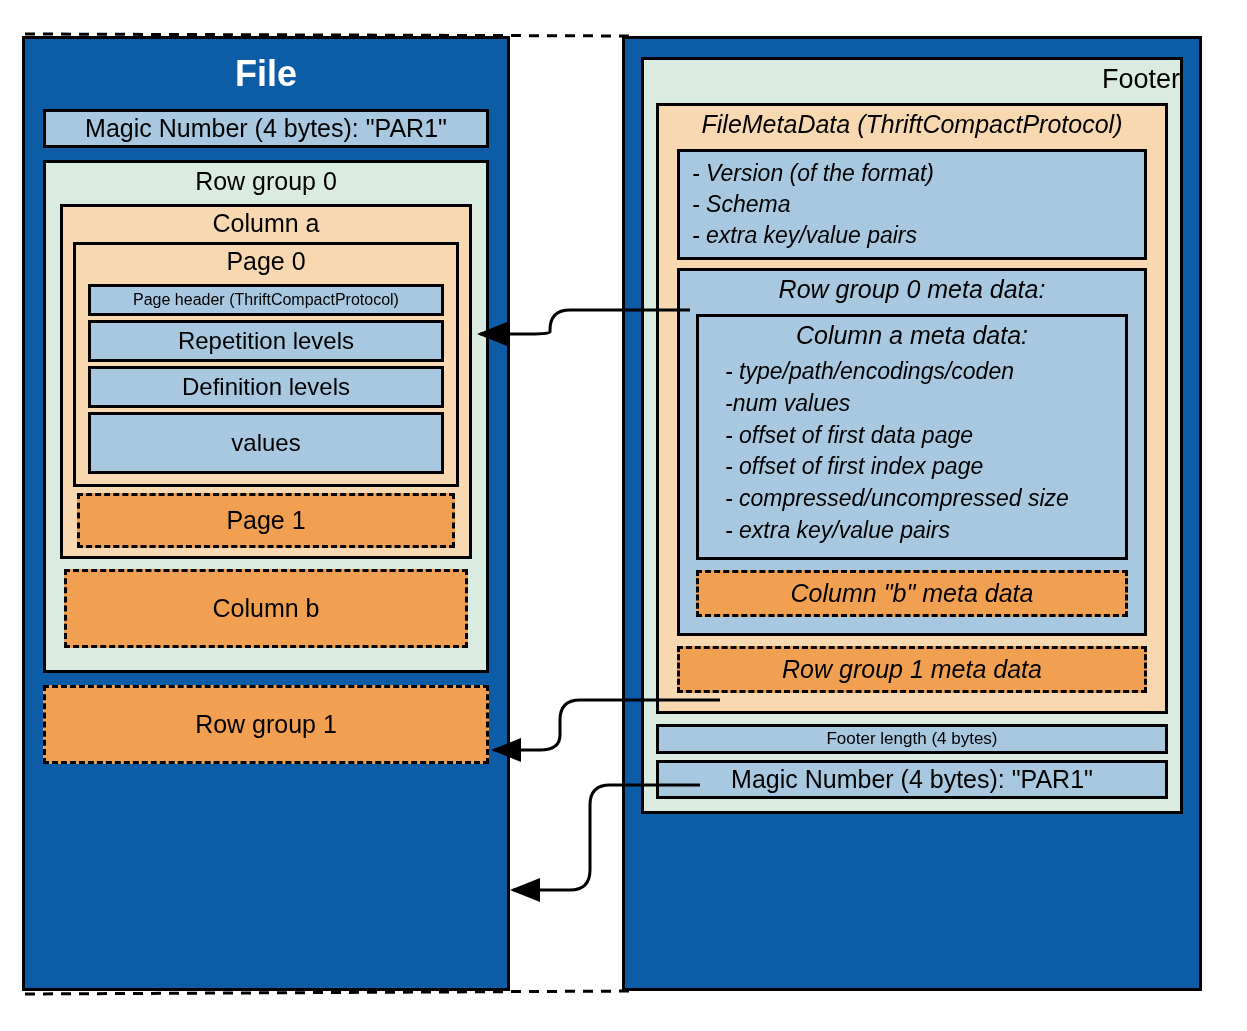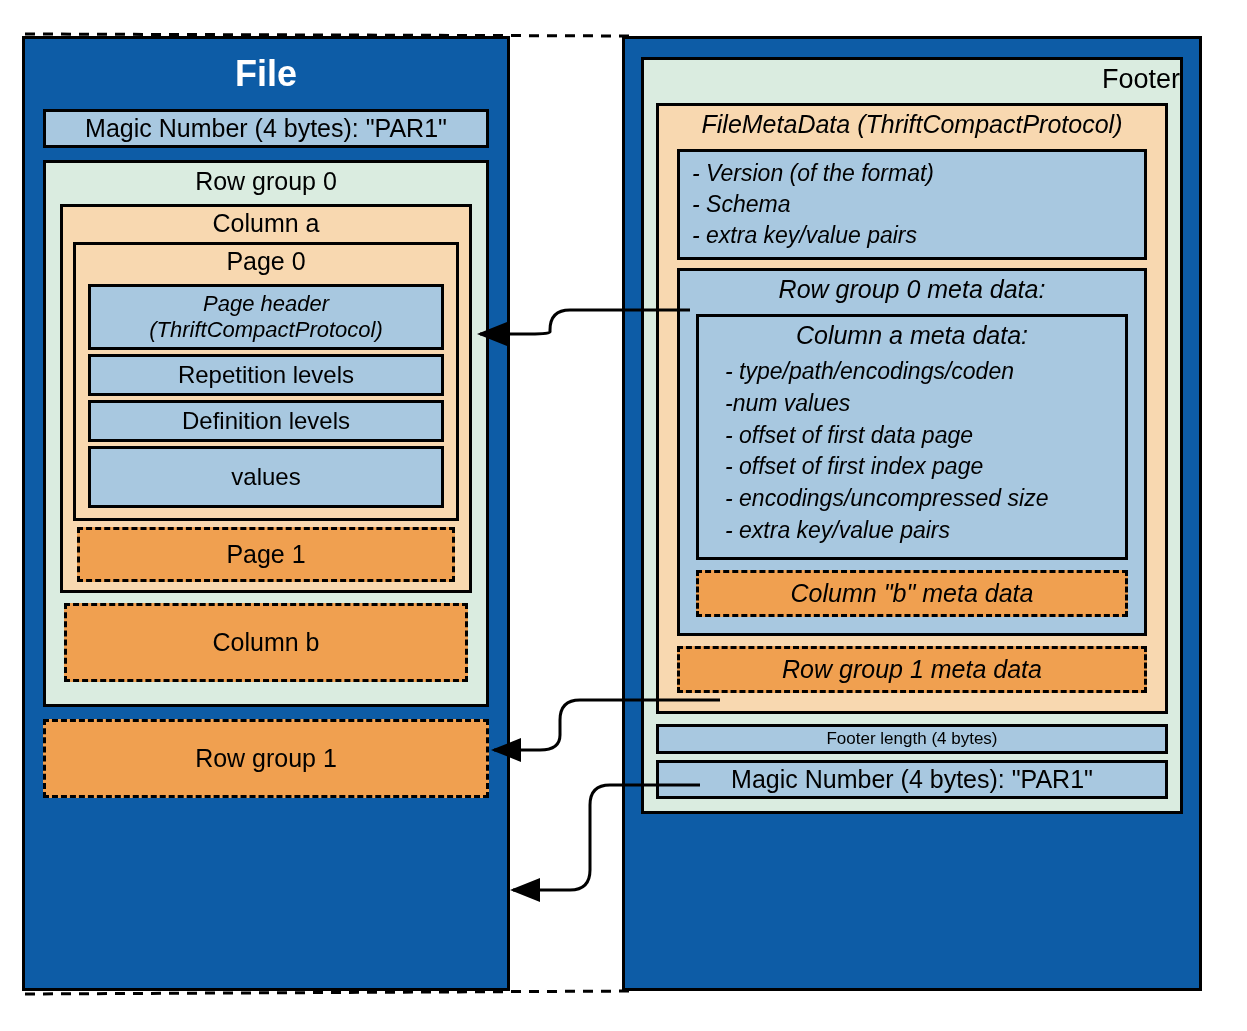--- a/index.html
+++ b/index.html
@@ -27,21 +27,21 @@
 }
 .column-a-title { text-align: center; font-size: 25px; padding: 2px 0; }
 .page0 {
   margin: 2px 10px 6px; background: #f8d8b0; border: 3px solid #000; padding-bottom: 10px;
 }
 .page0-title { text-align: center; font-size: 25px; padding: 2px 0 4px; }
 .page-row {
   margin: 4px 12px 0; background: #a8c8e0; border: 3px solid #000;
   text-align: center; font-size: 24px;
 }
-.ph { padding: 4px 0; font-size: 22px; font-style: italic; }
+.ph { padding: 4px 0; font-size: 16px; }
 .rep, .def { padding: 4px 0; }
 .vals { padding: 14px 0; }
 .page1 {
   margin: 6px 14px 4px; background: #f0a050; border: 3px dashed #000;
   text-align: center; font-size: 25px; padding: 10px 0;
 }
 .column-b {
   margin: 10px 18px 8px; background: #f0a050; border: 3px dashed #000;
   text-align: center; font-size: 25px; padding: 22px 0;
 }
@@ -152,21 +152,21 @@
         <div class="rg-meta">
           <div class="rg-meta-title">Row group 0 meta data:</div>
 
           <div class="col-meta">
             <div class="col-meta-title">Column a meta data:</div>
             <div class="col-meta-list">
               <div>- type/path/encodings/coden</div>
               <div>-num values</div>
               <div>- offset of first data page</div>
               <div>- offset of first index page</div>
-              <div>- encodings/uncompressed size</div>
+              <div>- compressed/uncompressed size</div>
               <div>- extra key/value pairs</div>
             </div>
           </div>
 
           <div class="colb-meta">Column "b" meta data</div>
         </div>
 
         <div class="rg1-meta">Row group 1 meta data</div>
       </div>
 

